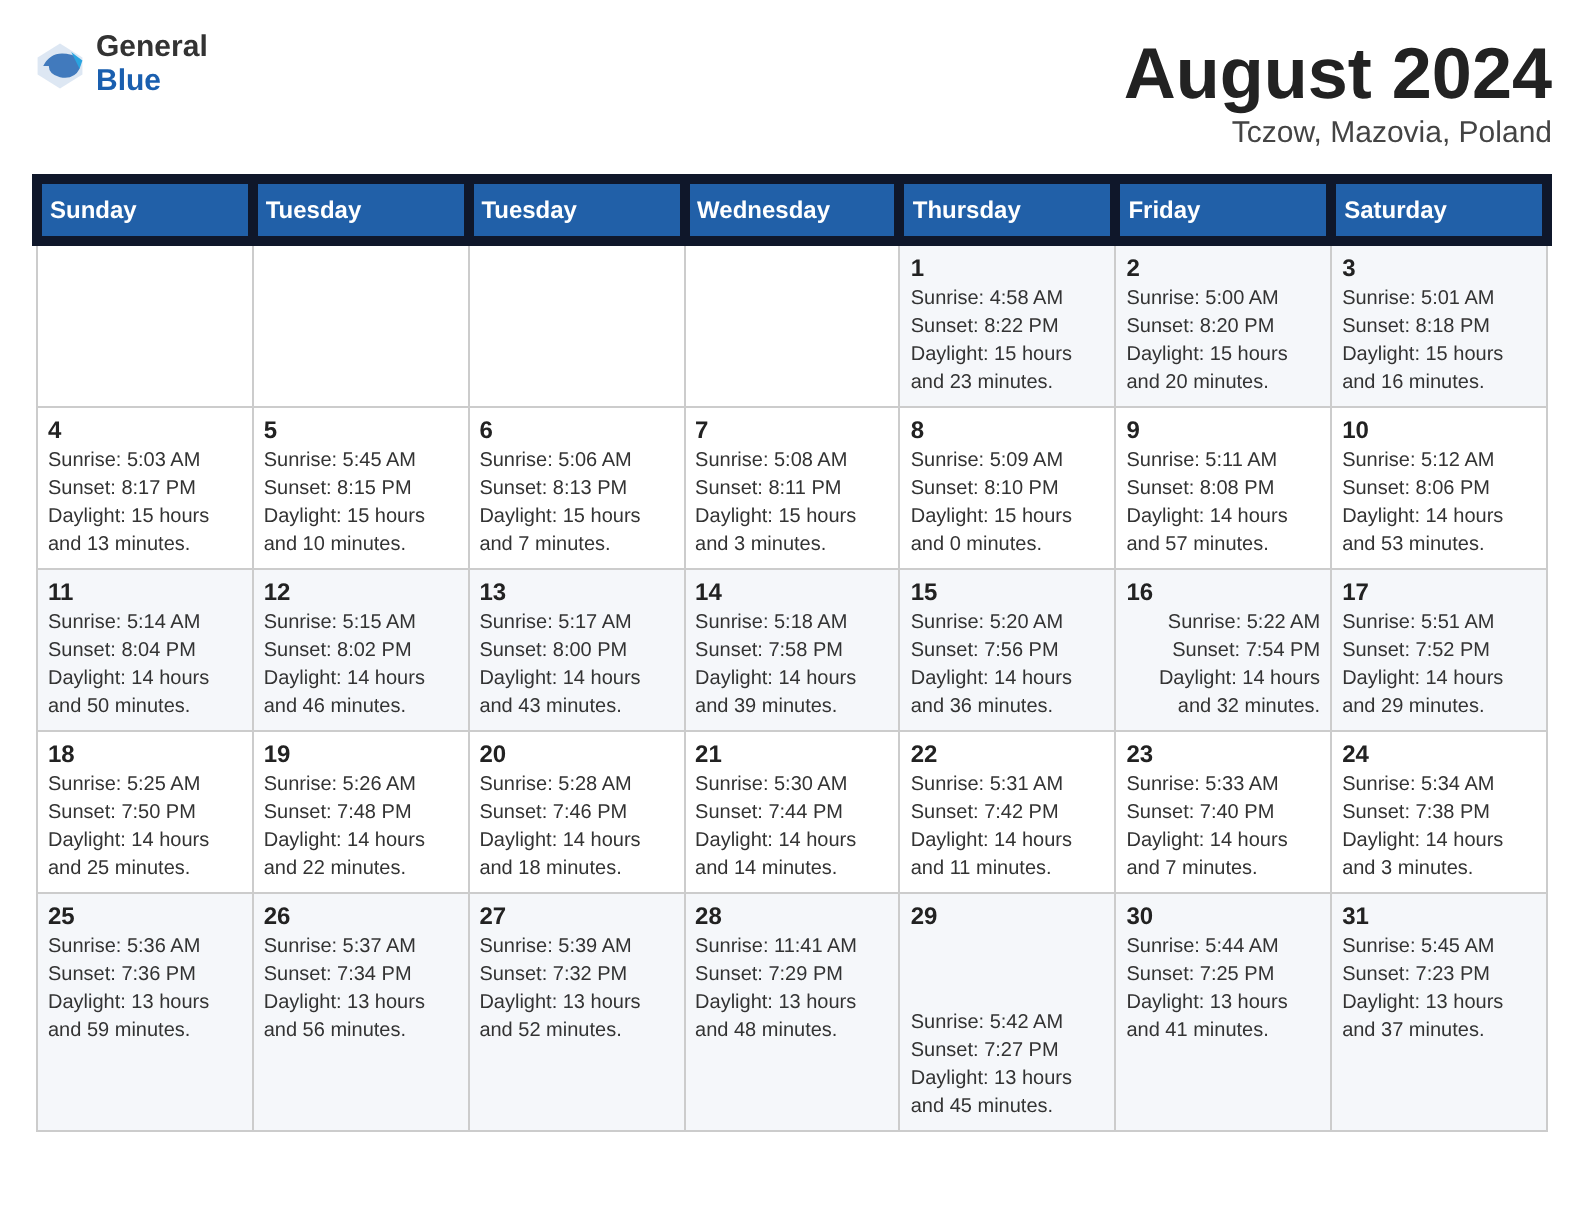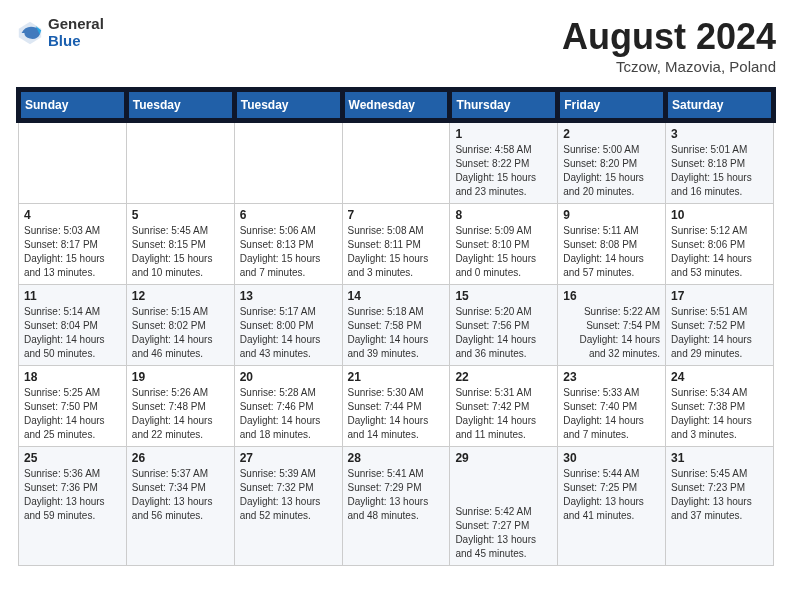--- a/index.html
+++ b/index.html
@@ -321,21 +321,21 @@
         </td>
         <td>
           <span class="day-number">27</span>
           <div class="day-content" style="white-space: pre-line;">Sunrise: 5:39 AM
 Sunset: 7:32 PM
 Daylight: 13 hours
 and 52 minutes.</div>
         </td>
         <td>
           <span class="day-number">28</span>
-          <div class="day-content" style="white-space: pre-line;">Sunrise: 5:41 AM
+          <div class="day-content" style="white-space: pre-line;">Sunrise: 11:41 AM
 Sunset: 7:29 PM
 Daylight: 13 hours
 and 48 minutes.</div>
         </td>
         <td>
           <span class="day-number">29</span>
           <div class="day-content" style="white-space: pre-line; margin-top: 40px;">Sunrise: 5:42 AM
 Sunset: 7:27 PM
 Daylight: 13 hours
 and 45 minutes.</div>

